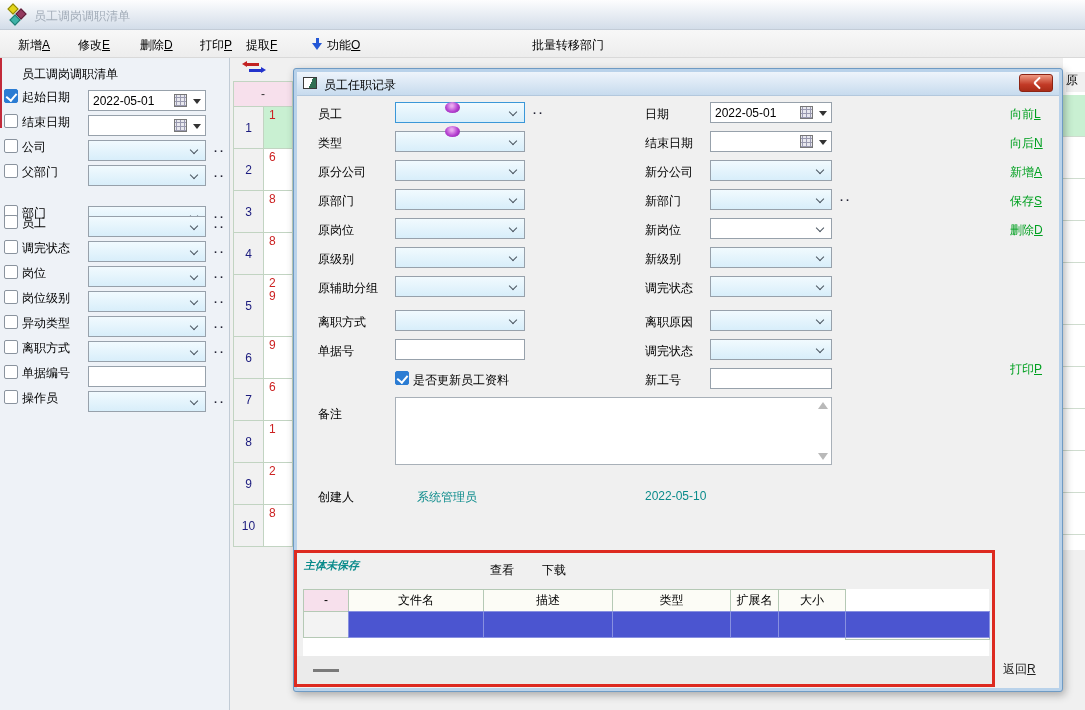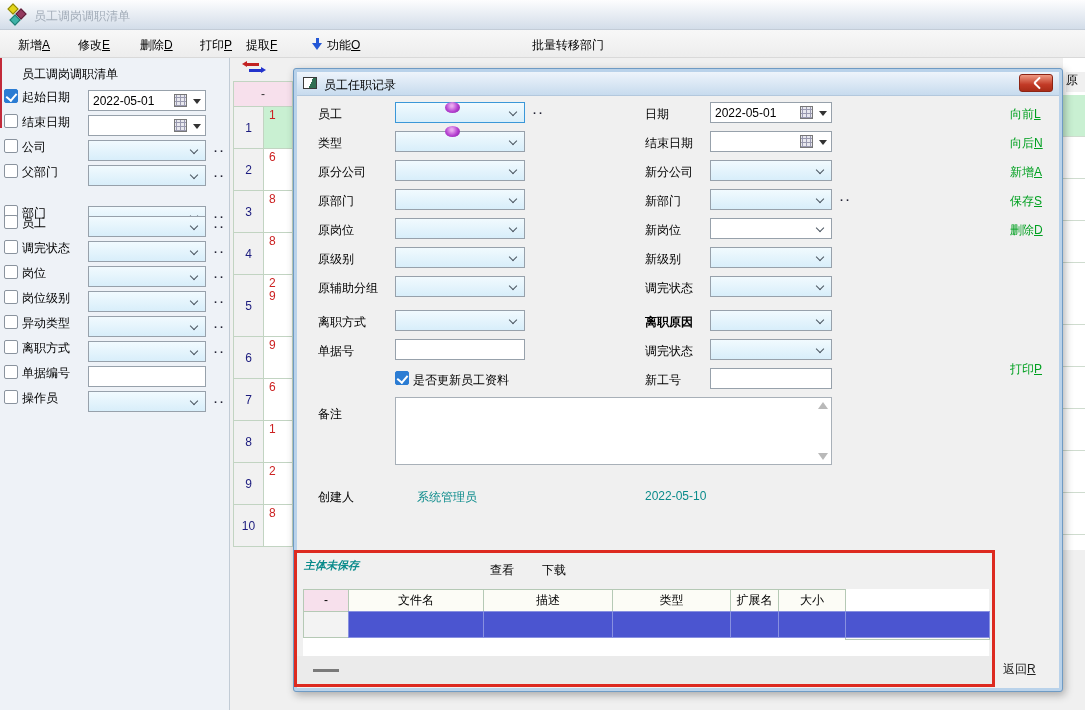--- a/index.html
+++ b/index.html
@@ -400,21 +400,21 @@
             <span class="f-label" style="left: 348px;">调完状态</span>
             <div class="ctl sel" style="left: 413px; top: 4px; width: 122px;">
               <span class="chev"></span>
             </div>
           </div>
           <div class="f-row" style="top: 234px;">
             <span class="f-label" style="left: 21px;">离职方式</span>
             <div class="ctl sel" style="left: 98px; top: 4px; width: 130px;">
               <span class="chev"></span>
             </div>
-            <span class="f-label" style="left: 348px; font-weight: bold;">离职原因</span>
+            <span class="f-label" style="left: 348px;">离职原因</span>
             <div class="ctl sel" style="left: 413px; top: 4px; width: 122px;">
               <span class="chev"></span>
             </div>
           </div>
           <div class="f-row" style="top: 263px;">
             <span class="f-label" style="left: 21px;">单据号</span>
             <div class="ctl" style="left: 98px; top: 4px; width: 130px;"></div>
             <span class="f-label" style="left: 348px;">调完状态</span>
             <div class="ctl sel" style="left: 413px; top: 4px; width: 122px;">
               <span class="chev"></span>

